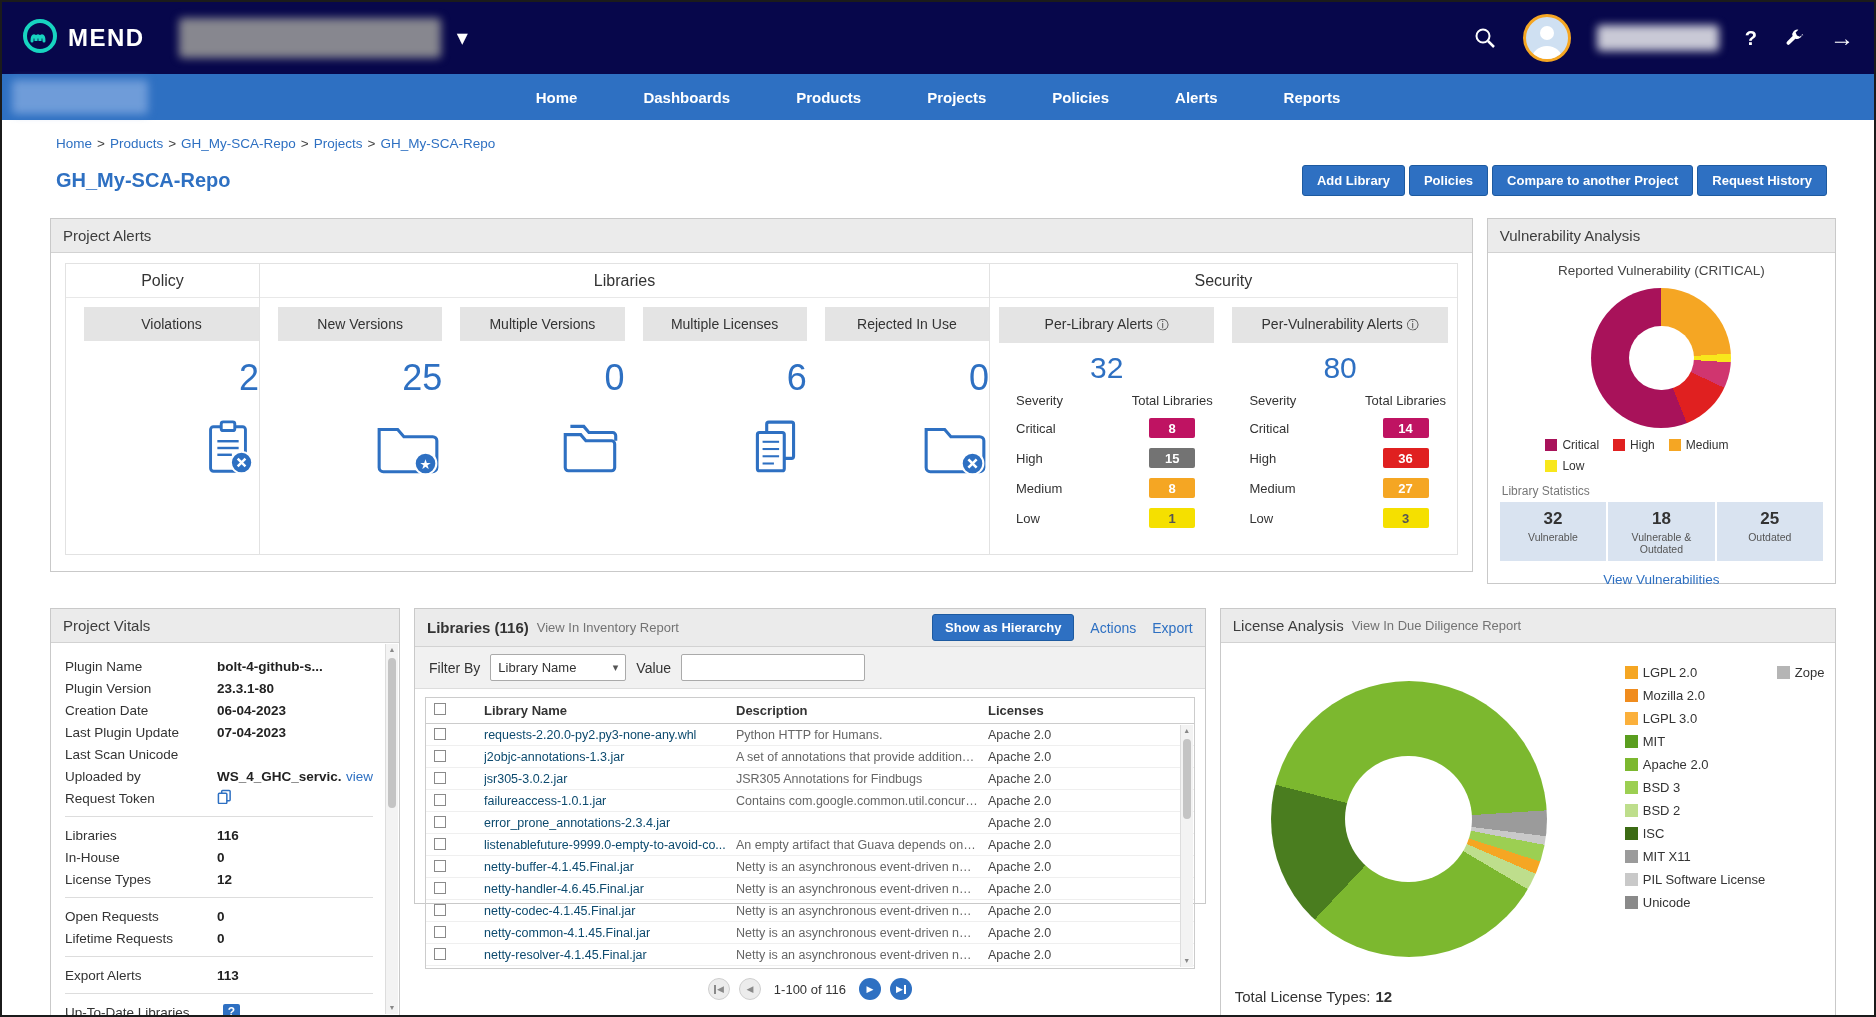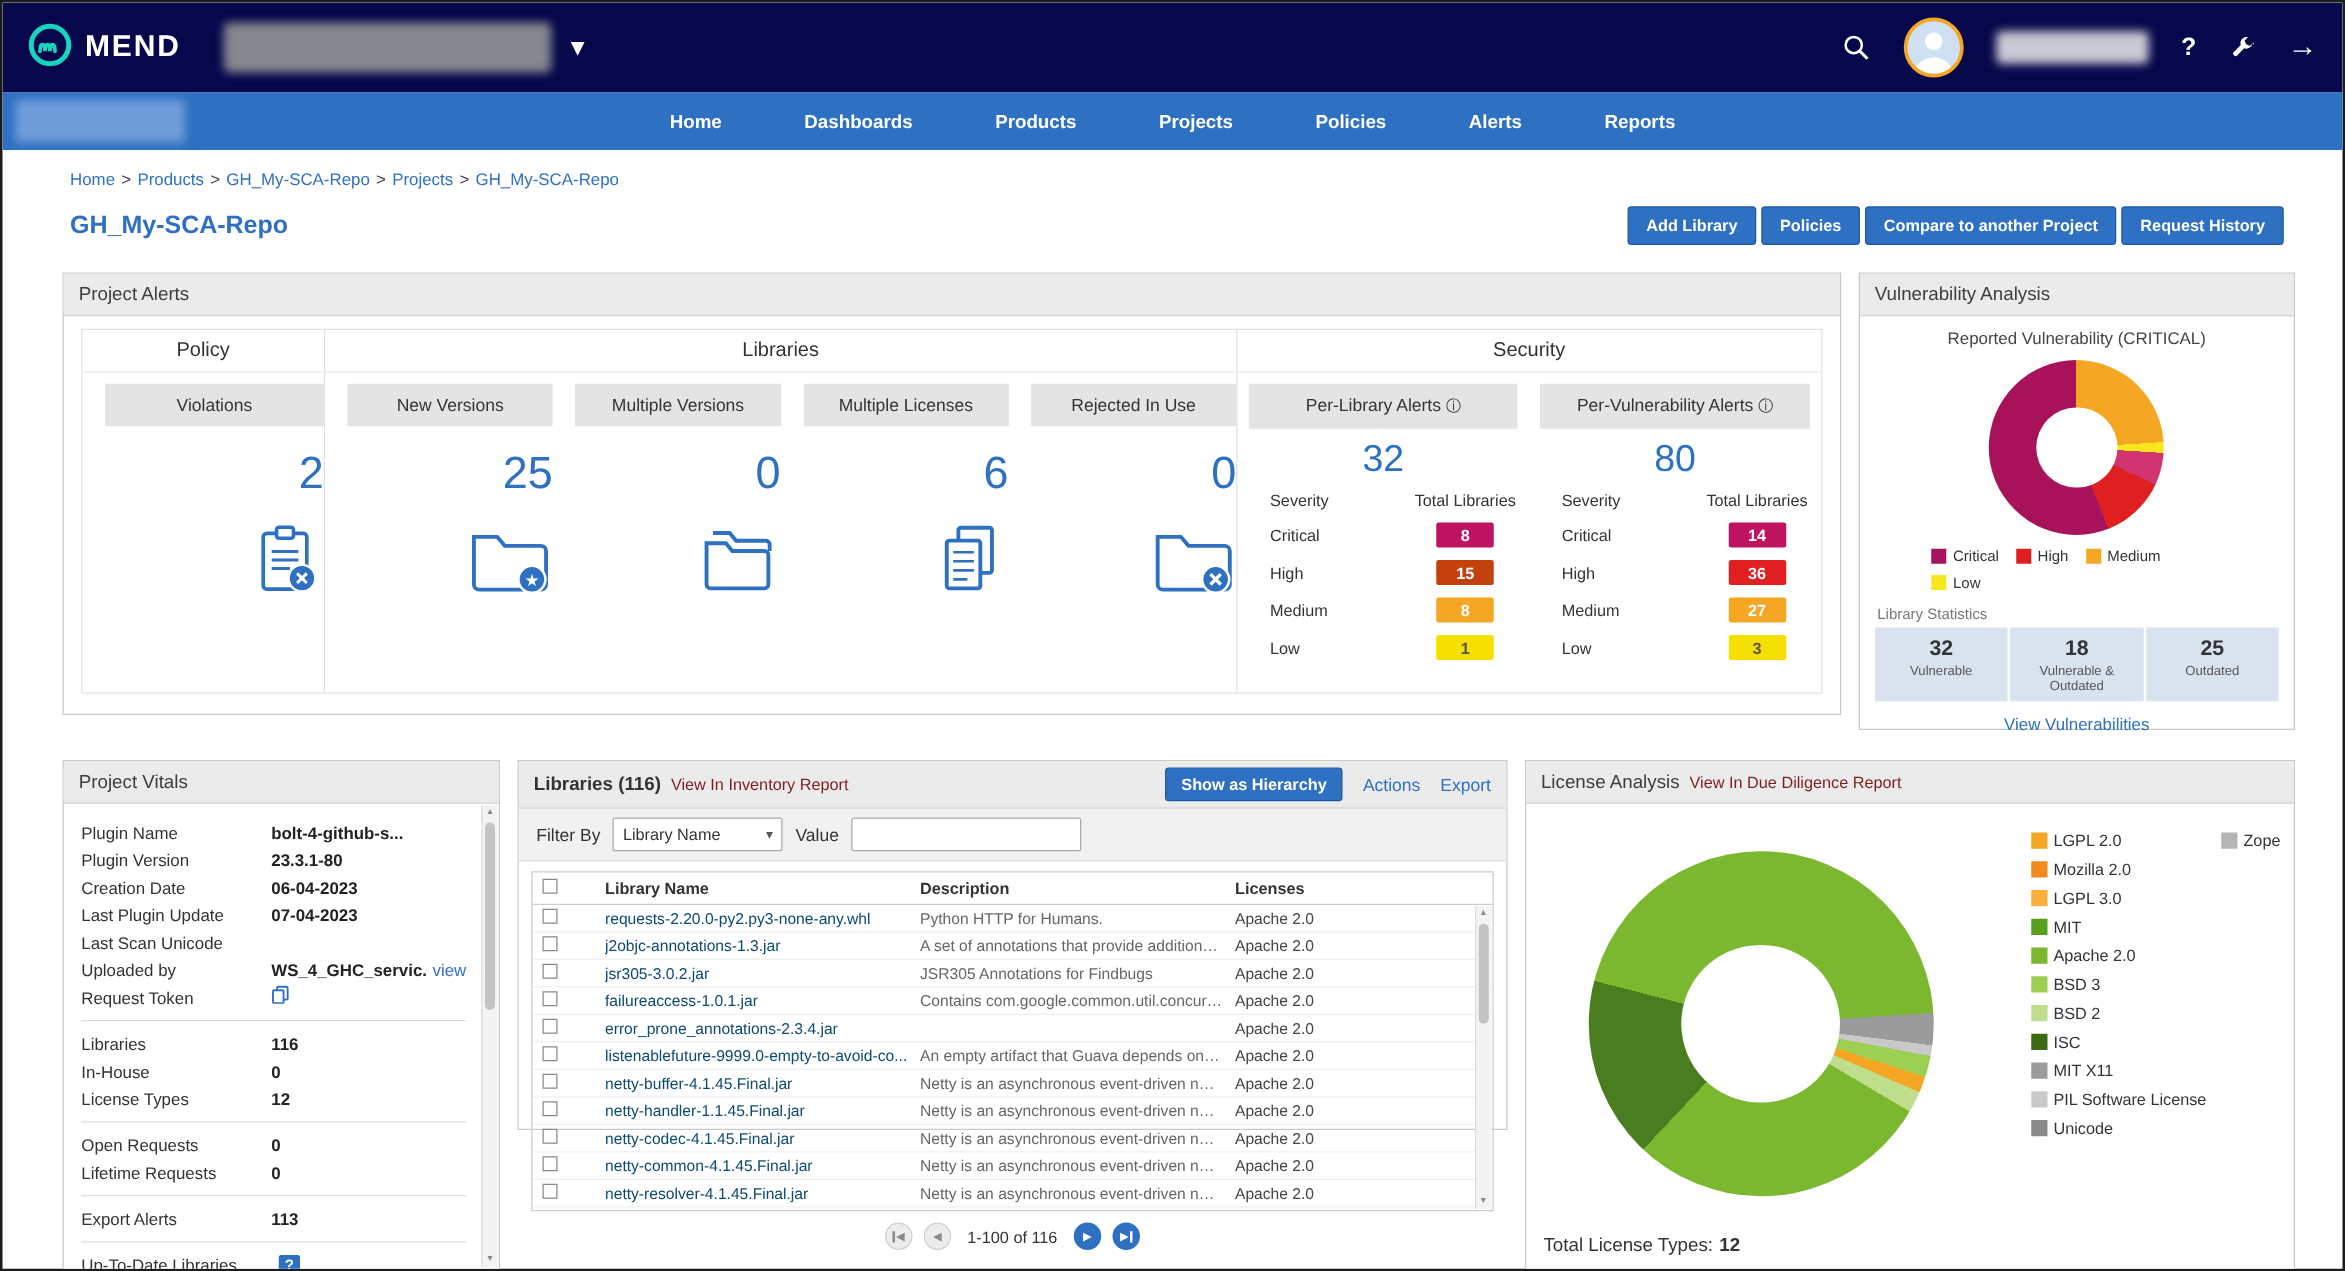--- a/index.html
+++ b/index.html
@@ -104,21 +104,21 @@
   .pv-sep { border:none; border-top:1px solid #ddd; margin:7px 0; }
   .help-badge { display:inline-block; width:17px; height:17px; background:#2e70c2; color:#fff; border-radius:2px; font-size:12px; font-weight:bold; text-align:center; line-height:17px; margin-left:6px; cursor:pointer; }
   .vscroll { position:absolute; top:35px; right:1px; bottom:1px; width:13px; background:#f3f3f3; border-left:1px solid #ddd; }
   .vs-arrow { display:block; text-align:center; font-size:7px; color:#888; line-height:12px; cursor:pointer; }
   .vs-arrow.bottom { position:absolute; bottom:0; left:0; right:0; }
   .vs-thumb { position:absolute; left:2px; width:8px; background:#c4c4c4; border-radius:4px; cursor:pointer; }
 
   
   .lib-header { height:38px; }
   .lib-title { font-weight:bold; font-size:15px; color:#333; }
-  .lib-viewlink { color:#7f1d1d; font-size:13px; margin-left:8px; }
+  .lib-viewlink { color:#737373; font-size:13px; margin-left:8px; }
   .lib-actions { margin-left:auto; display:flex; align-items:center; gap:16px; }
   .lib-actions .btn { padding:5px 12px; }
   .lib-actions a { color:#2e70c2; font-size:14px; }
   .lib-filter { display:flex; align-items:center; gap:10px; height:42px; background:#f1f1f1; border-bottom:1px solid #ddd; padding:0 14px; font-size:14px; color:#333; }
   .fake-select { width:136px; height:27px; background:#fff; border:1px solid #aaa; border-radius:2px; display:flex; align-items:center; justify-content:space-between; padding:0 7px; font-size:13px; cursor:pointer; }
   .sel-arrow { font-size:11px; color:#555; }
   .value-input { width:184px; height:27px; border:1px solid #aaa; border-radius:2px; padding:0 7px; font-size:13px; font-family:inherit; }
   .lib-table { margin:8px 10px 0; border:1px solid #ccc; position:relative; height:272px; overflow:hidden; }
   .lt-head, .lt-row { display:grid; grid-template-columns:50px 252px 252px 1fr; align-items:center; padding-left:8px; }
   .lt-head { height:26px; border-bottom:1px solid #ccc; font-size:13px; font-weight:bold; color:#333; }
@@ -311,21 +311,21 @@
             </div>
             <div class="sec-num">32</div>
             <div class="sev-grid">
               <span class="sev-head">Severity</span>
               <span class="sev-head right">Total Libraries</span>
 
                 <span class="sev-label">Critical</span>
                 <span class="sev-badge-wrap"><span class="sev-badge" style="background: rgb(191, 19, 98); color: rgb(255, 255, 255);">8</span></span>
 
                 <span class="sev-label">High</span>
-                <span class="sev-badge-wrap"><span class="sev-badge" style="background: #c2410c; color: rgb(255, 255, 255);">15</span></span>
+                <span class="sev-badge-wrap"><span class="sev-badge" style="background: #737373; color: rgb(255, 255, 255);">15</span></span>
 
                 <span class="sev-label">Medium</span>
                 <span class="sev-badge-wrap"><span class="sev-badge" style="background: rgb(245, 166, 35); color: rgb(255, 255, 255);">8</span></span>
 
                 <span class="sev-label">Low</span>
                 <span class="sev-badge-wrap"><span class="sev-badge" style="background: rgb(245, 224, 0); color: rgb(85, 85, 85);">1</span></span>
               </div>
           </div>
           <div class="sec-col">
             <div class="sec-tab">
@@ -555,21 +555,21 @@
 
           <div class="lt-row">
             <span><span class="cb"></span></span>
             <a class="lt-name">netty-buffer-4.1.45.Final.jar</a>
             <span class="lt-desc">Netty is an asynchronous event-driven net...</span>
             <span class="lt-lic">Apache 2.0</span>
           </div>
 
           <div class="lt-row">
             <span><span class="cb"></span></span>
-            <a class="lt-name">netty-handler-1.1.45.Final.jar</a>
+            <a class="lt-name">netty-handler-4.6.45.Final.jar</a>
             <span class="lt-desc">Netty is an asynchronous event-driven net...</span>
             <span class="lt-lic">Apache 2.0</span>
           </div>
 
           <div class="lt-row">
             <span><span class="cb"></span></span>
             <a class="lt-name">netty-codec-4.1.45.Final.jar</a>
             <span class="lt-desc">Netty is an asynchronous event-driven net...</span>
             <span class="lt-lic">Apache 2.0</span>
           </div>

